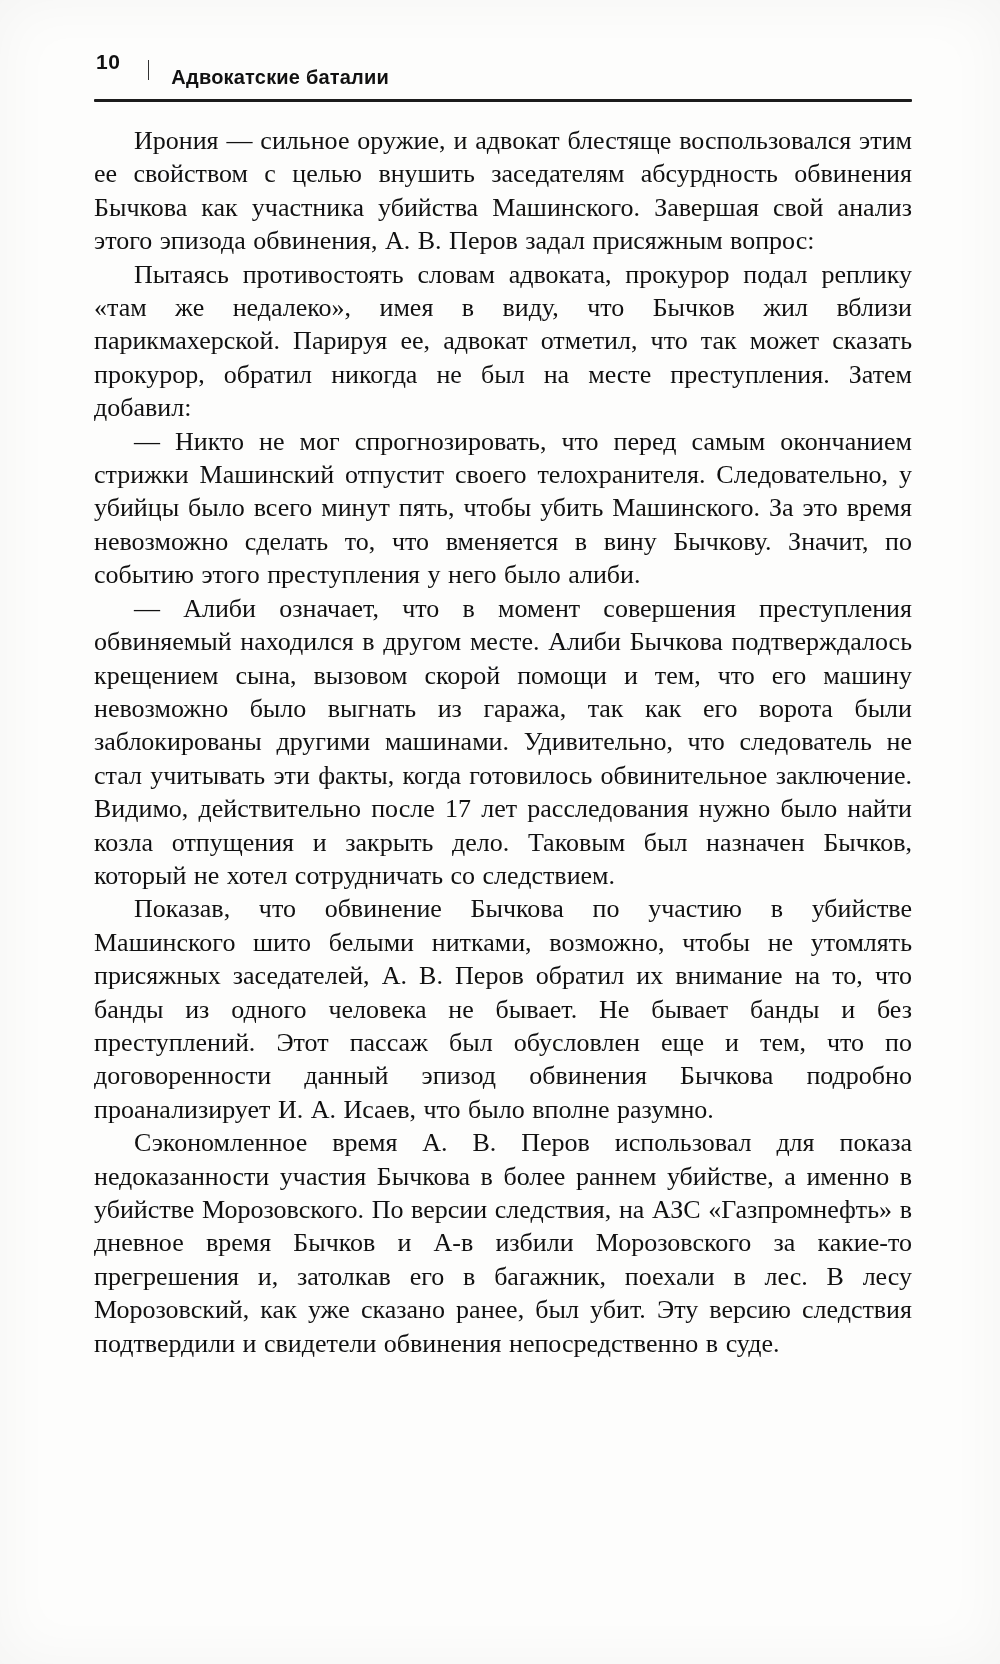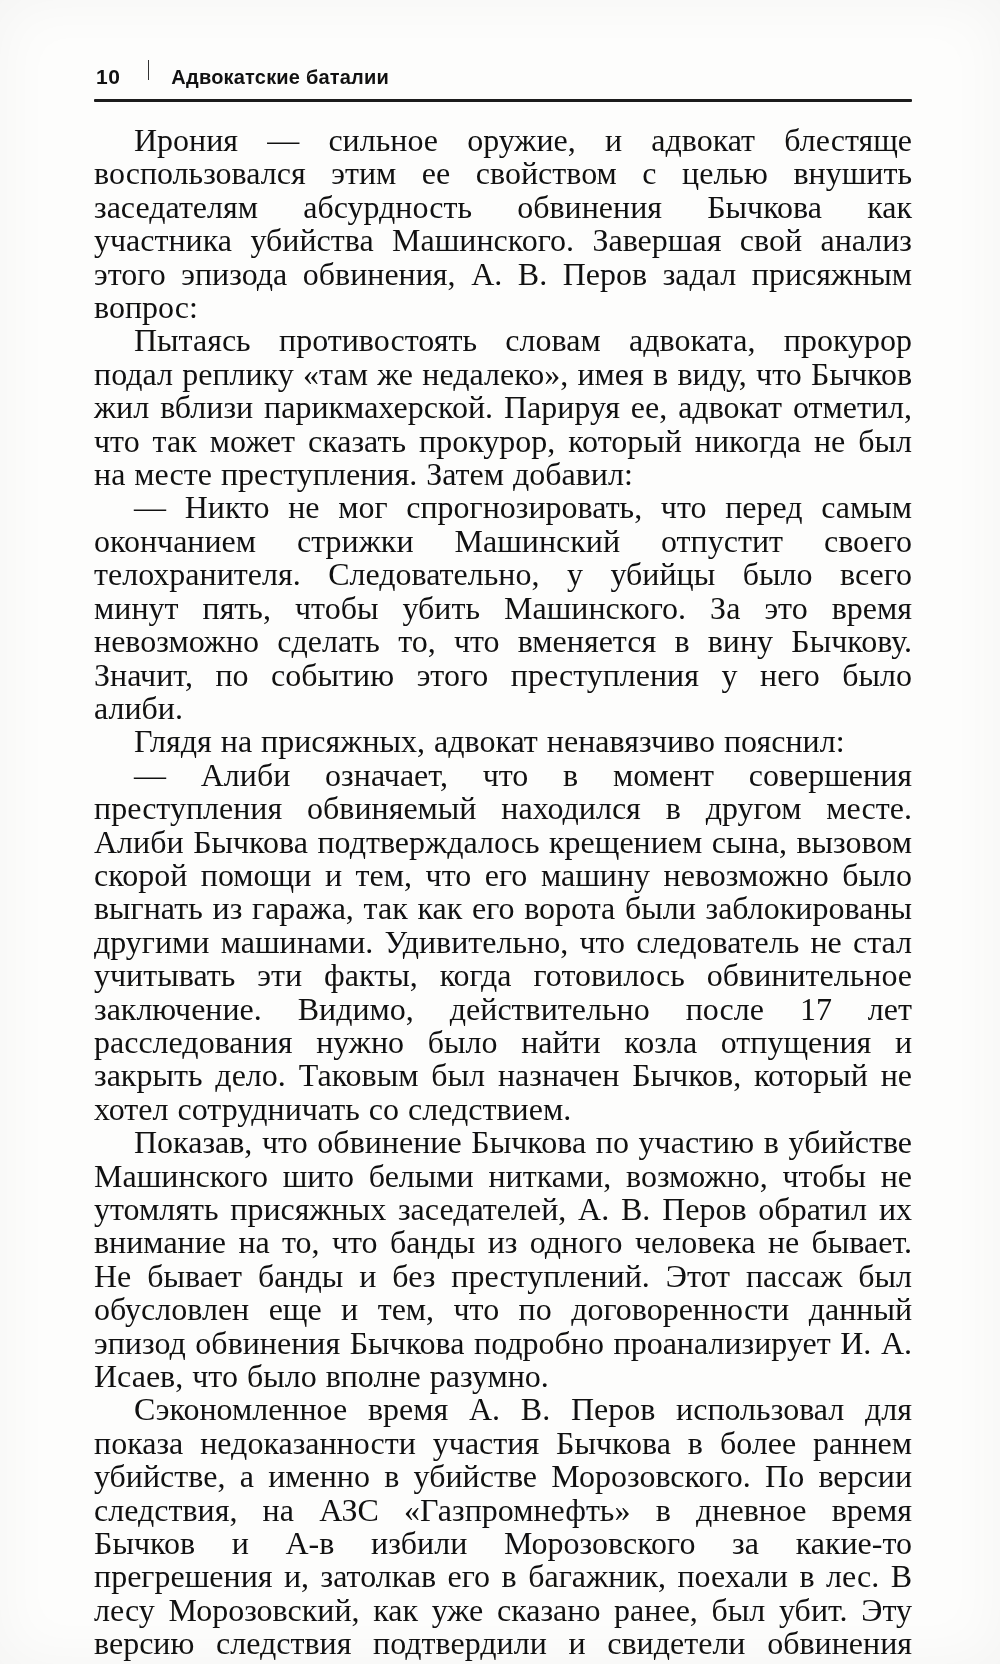--- a/index.html
+++ b/index.html
@@ -15,21 +15,21 @@
     background: #fdfdfc;
     box-sizing: border-box;
     padding: 50px 88px 40px 94px;
     box-shadow: inset 0 0 60px rgba(0,0,0,0.04);
     font-family: "Liberation Serif", "DejaVu Serif", serif;
     color: #111;
     overflow: hidden;
   }
   .page-header {
     display: flex;
-    align-items: flex-end;
+    align-items: flex-start;
     font-family: "Liberation Sans", "DejaVu Sans", sans-serif;
     margin-bottom: 10px;
     padding-left: 2px;
   }
   .page-number {
     font-size: 21px;
     font-weight: 700;
     letter-spacing: 0.5px;
   }
   .header-divider {
@@ -47,21 +47,21 @@
     margin-top: 16px;
   }
   .header-rule {
     height: 3px;
     background: #1c1c1c;
     border-radius: 1px;
     margin-bottom: 22px;
   }
   .page-body p {
     margin: 0;
-    font-size: 32px;
+    font-size: 26px;
     line-height: 33.4px;
     text-align: justify;
     text-indent: 40px;
     word-spacing: 1px;
   }
 </style>
 </head>
 <body>
 
 <div class="page">
@@ -69,21 +69,20 @@
   <header class="page-header">
     <span class="page-number">10</span>
     <span class="header-divider"></span>
     <span class="running-title">Адвокатские баталии</span>
   </header>
 
   <div class="header-rule"></div>
 
   <main class="page-body">
     <p>Ирония — сильное оружие, и адвокат блестяще воспользовался этим ее свойством с целью внушить заседателям абсурдность обвинения Бычкова как участника убийства Машинского. Завершая свой анализ этого эпизода обвинения, А. В. Перов задал присяжным вопрос:</p>
-    <p>Пытаясь противостоять словам адвоката, прокурор подал реплику «там же недалеко», имея в виду, что Бычков жил вблизи парикмахерской. Парируя ее, адвокат отметил, что так может сказать прокурор, который никогда не был на месте преступления. Затем добавил:</p>
+    <p>Пытаясь противостоять словам адвоката, прокурор подал реплику «там же недалеко», имея в виду, что Бычков жил вблизи парикмахерской. Парируя ее, адвокат отметил, что так может сказать прокурор, обратил никогда не был на месте преступления. Затем добавил:</p>
     <p>— Никто не мог спрогнозировать, что перед самым окончанием стрижки Машинский отпустит своего телохранителя. Следовательно, у убийцы было всего минут пять, чтобы убить Машинского. За это время невозможно сделать то, что вменяется в вину Бычкову. Значит, по событию этого преступления у него было алиби.</p>
-    <p>Глядя на присяжных, адвокат ненавязчиво пояснил:</p>
     <p>— Алиби означает, что в момент совершения преступления обвиняемый находился в другом месте. Алиби Бычкова подтверждалось крещением сына, вызовом скорой помощи и тем, что его машину невозможно было выгнать из гаража, так как его ворота были заблокированы другими машинами. Удивительно, что следователь не стал учитывать эти факты, когда готовилось обвинительное заключение. Видимо, действительно после 17 лет расследования нужно было найти козла отпущения и закрыть дело. Таковым был назначен Бычков, который не хотел сотрудничать со следствием.</p>
     <p>Показав, что обвинение Бычкова по участию в убийстве Машинского шито белыми нитками, возможно, чтобы не утомлять присяжных заседателей, А. В. Перов обратил их внимание на то, что банды из одного человека не бывает. Не бывает банды и без преступлений. Этот пассаж был обусловлен еще и тем, что по договоренности данный эпизод обвинения Бычкова подробно проанализирует И. А. Исаев, что было вполне разумно.</p>
     <p>Сэкономленное время А. В. Перов использовал для показа недоказанности участия Бычкова в более раннем убийстве, а именно в убийстве Морозовского. По версии следствия, на АЗС «Газпромнефть» в дневное время Бычков и А-в избили Морозовского за какие-то прегрешения и, затолкав его в багажник, поехали в лес. В лесу Морозовский, как уже сказано ранее, был убит. Эту версию следствия подтвердили и свидетели обвинения непосредственно в суде.</p>
   </main>
 
 </div>
 
 </body></html>

